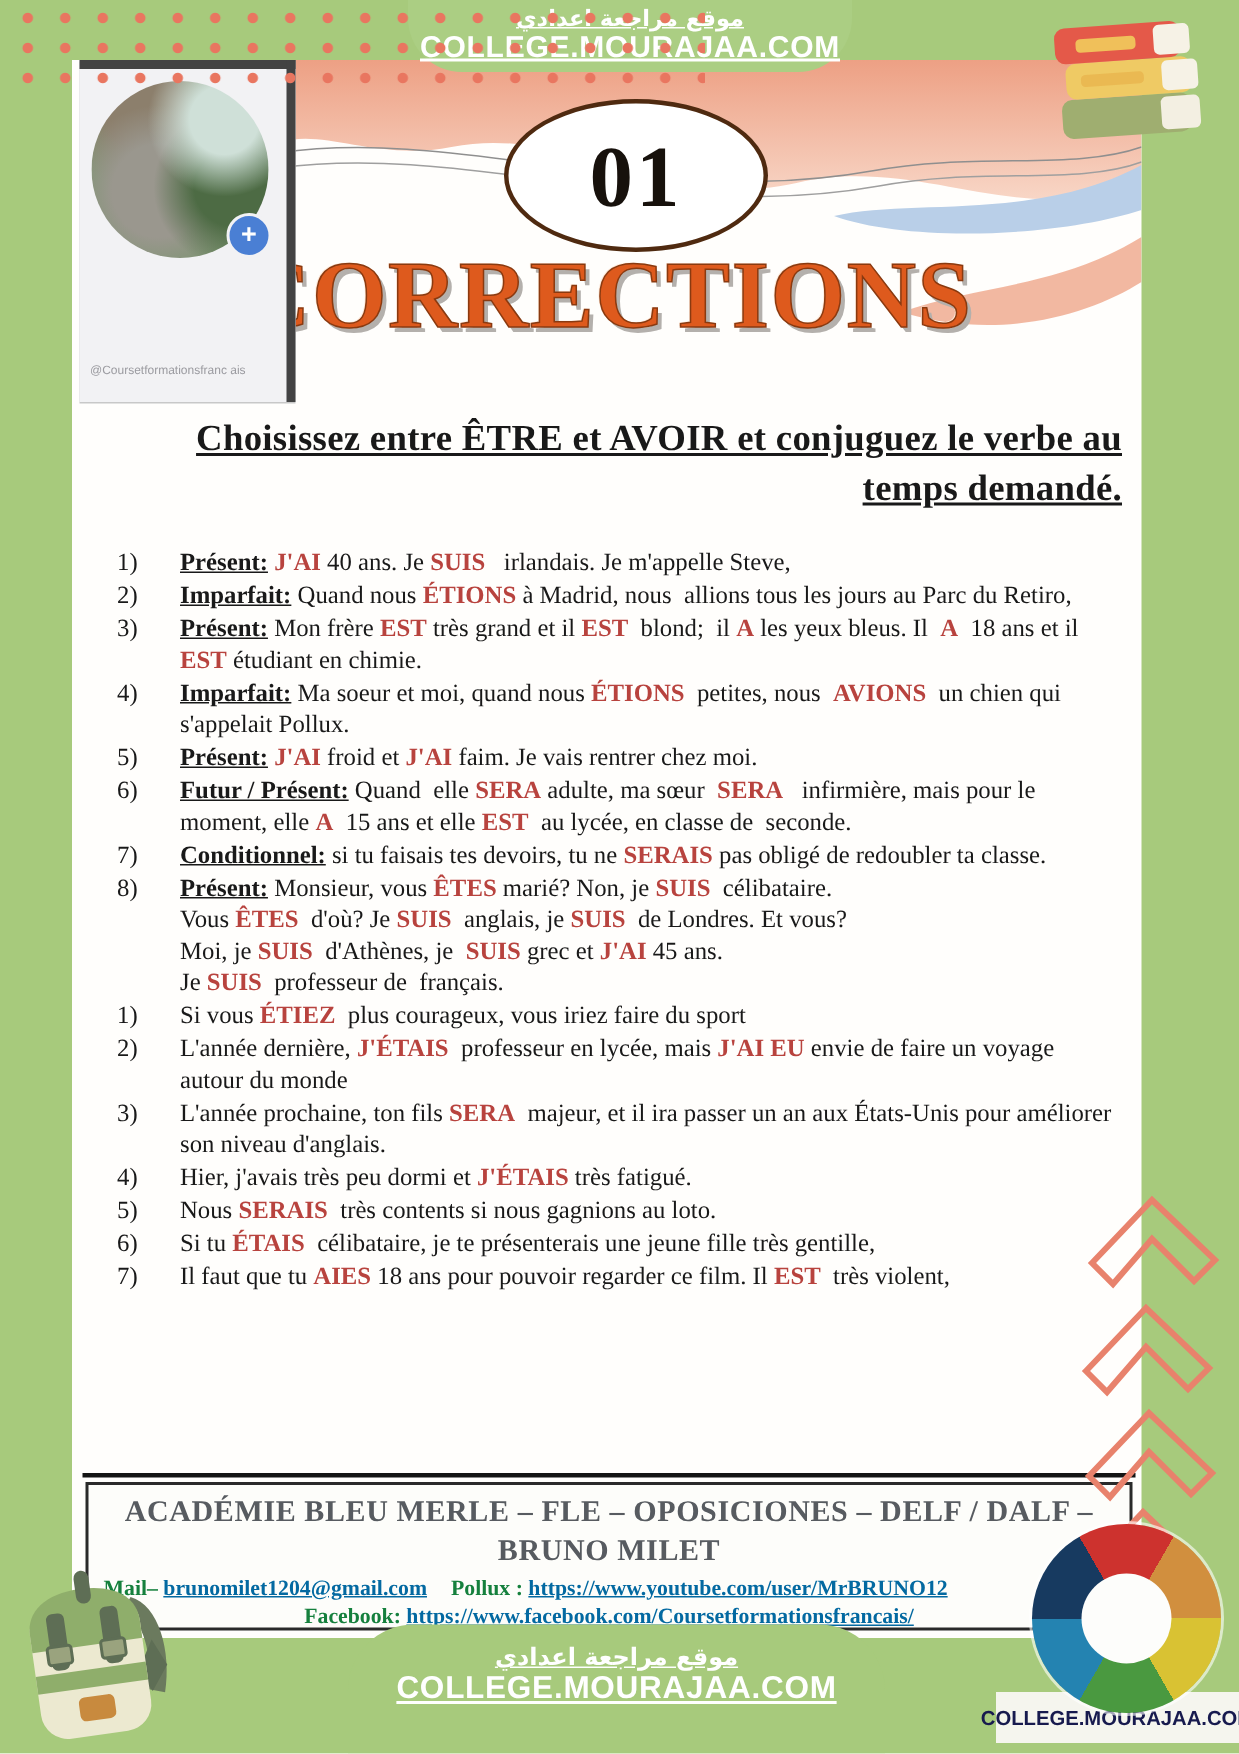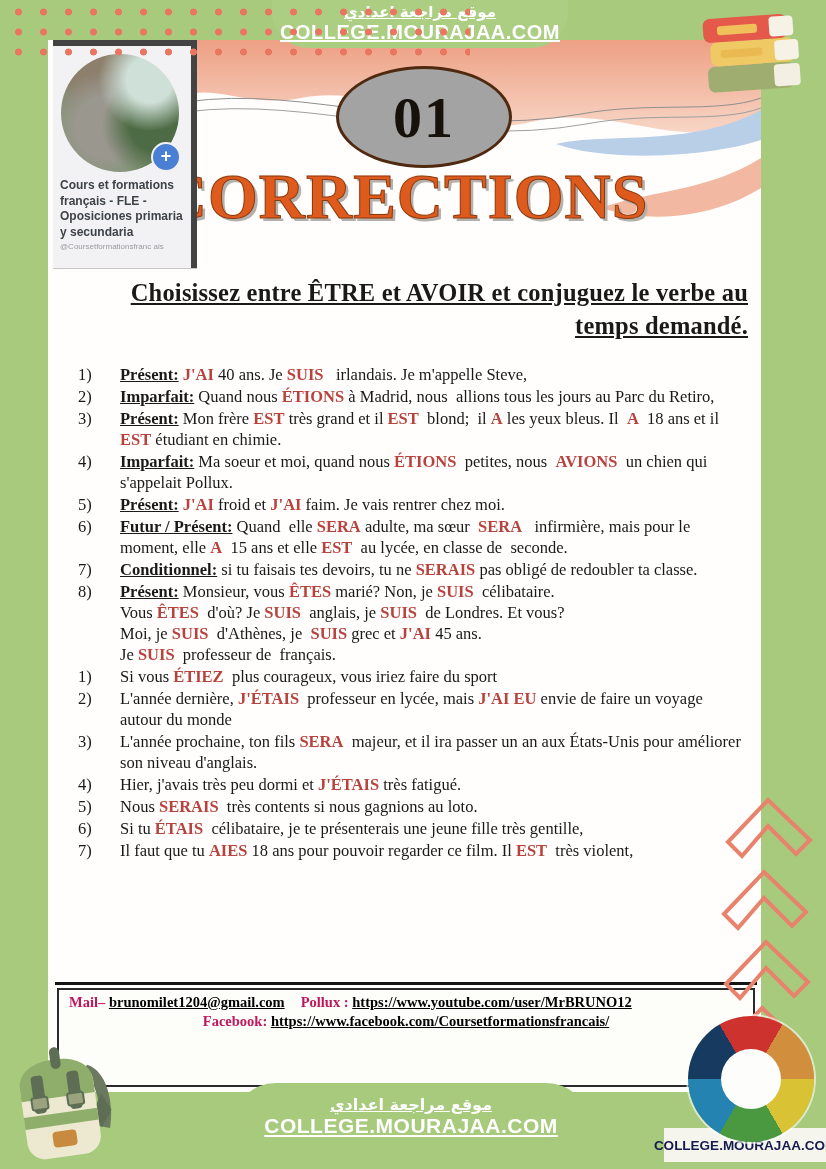--- a/index.html
+++ b/index.html
@@ -38,21 +38,21 @@
            #7e9472;}
   .plus{position:absolute;left:98px;top:96px;width:26px;height:26px;border-radius:50%;
         background:#4a7fd4;border:2px solid #f2f2f4;color:#fff;text-align:center;
         line-height:24px;font-family:"Liberation Sans",sans-serif;font-size:18px;font-weight:bold;}
   .card-text{position:absolute;left:7px;top:132px;width:124px;color:#3f4247;
              font-family:"Liberation Sans",sans-serif;font-size:12px;line-height:15.5px;font-weight:bold;}
   .card-handle{position:absolute;left:7px;top:196px;width:124px;color:#9b9ba0;
                font-family:"Liberation Sans",sans-serif;font-size:8px;line-height:9px;}
 
   
-  .badge{left:336px;top:66px;width:170px;height:96px;background:#a3a3a3;border:3px solid #4f2a10;
+  .badge{left:336px;top:66px;width:170px;height:96px;background:#ffffff;border:3px solid #4f2a10;
          border-radius:50%;z-index:5;display:flex;align-items:center;justify-content:center;
          font-size:58px;font-weight:bold;color:#17110c;letter-spacing:2px;}
   .corrections{left:48px;top:160px;width:713px;text-align:center;z-index:5;
                font-size:64px;font-weight:bold;letter-spacing:1px;color:#de5a1d;
                -webkit-text-stroke:1px #8a3a10;
                text-shadow:3px 3px 0 #b4b0ac,-1px -1px 0 #fde9da;}
 
   
   .content{left:78px;top:276px;width:670px;z-index:8;color:#191919;font-size:16.5px;}
   .sec-h{font-size:24.5px;font-weight:bold;line-height:33px;text-decoration:underline;
@@ -64,22 +64,22 @@
   .ex-label{font-weight:bold;text-decoration:underline;}
   .ans{color:#b8433e;font-weight:bold;}
 
   
   .rule{left:55px;top:982px;width:702px;height:3px;background:#141414;z-index:8;}
   .fbox{left:57px;top:988px;width:694px;height:95px;border:2px solid #2a2a2a;background:#fdfdfa;
         z-index:8;text-align:center;}
   .acad{margin-top:5px;font-size:20px;font-weight:bold;color:#575b60;letter-spacing:.4px;line-height:26px;}
   .contact-row{display:flex;justify-content:flex-start;margin:4px 0 0 10px;font-size:14.5px;gap:16px;}
   .contact-row2{display:block;margin-top:2px;font-size:14.5px;}
-  .clabel{color:#be185d;font-weight:bold;}
-  .clink{color:#000000;text-decoration:underline;font-weight:bold;}
+  .clabel{color:#15803d;font-weight:bold;}
+  .clink{color:#0369a1;text-decoration:underline;font-weight:bold;}
 
   
   .band{left:0;top:1092px;width:826px;height:77px;background:#a7ca7c;z-index:10;}
   .bubble-bottom{left:232px;top:1083px;width:358px;height:86px;background:#a7ca7c;
                  border-radius:44px 44px 0 0;z-index:11;text-align:center;}
   .bubble-bottom .banner-ar{margin-top:12px;font-size:16px;}
   .bubble-bottom .banner-site{font-size:21px;}
   .backpack{left:6px;top:1038px;z-index:20;}
   .chev{z-index:15;}
   .logo-strip{left:664px;top:1128px;width:162px;height:34px;background:#f5f5ee;z-index:16;
@@ -126,21 +126,20 @@
   </svg>
 
   <div class="abs bubble-top">
     <span class="banner-ar">موقع مراجعة اعدادي</span>
     <span class="banner-site">COLLEGE.MOURAJAA.COM</span>
   </div>
 
   <div class="abs card">
     <div class="photo"></div>
     <div class="plus">+</div>
-    <div class="card-text">Cours et formations français - FLE - Oposiciones primaria y secundaria</div>
     <div class="card-handle">@Coursetformationsfranc ais</div>
   </div>
 
   <div class="abs dots"></div>
 
   <div class="abs badge">01</div>
 
   <div class="abs corrections">CORRECTIONS</div>
 
   <div class="abs content">
@@ -206,20 +205,24 @@
         </div>
         <div class="ex-item">
           <span class="ex-num">7)</span>
           <span class="ex-body"><span class="txt">Il faut que tu </span><span class="ans">AIES</span><span class="txt"> 18 ans pour pouvoir regarder ce film. Il </span><span class="ans">EST</span><span class="txt">  très violent,</span></span>
         </div>
       </div>
   </div>
 
   <div class="abs rule"></div>
   <div class="abs fbox">
+    <div class="acad">
+      <span>ACADÉMIE BLEU MERLE – FLE – OPOSICIONES  – DELF / DALF –</span><br>
+      <span>BRUNO MILET</span>
+    </div>
     <div class="contact-row">
       <span><span class="clabel">Mail–</span>
         <a class="clink">brunomilet1204@gmail.com</a></span>
       <span><span class="clabel">Pollux :</span>
         <a class="clink">https://www.youtube.com/user/MrBRUNO12</a></span>
     </div>
     <div class="contact-row2">
       <span class="clabel">Facebook:</span>
       <a class="clink">https://www.facebook.com/Coursetformationsfrancais/</a>
     </div>

